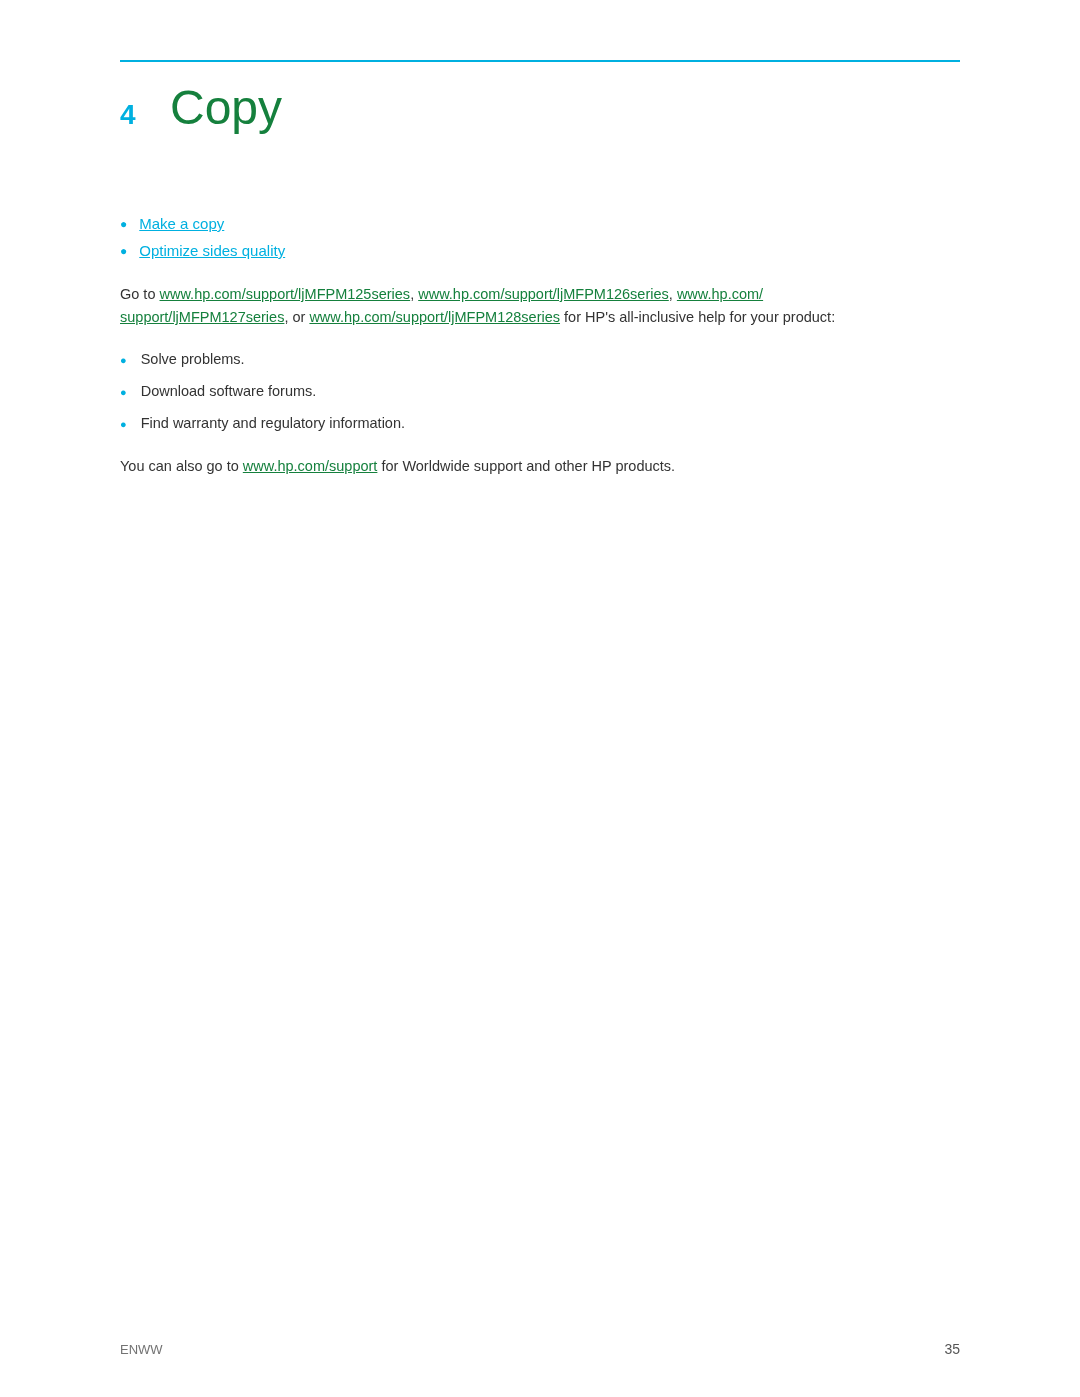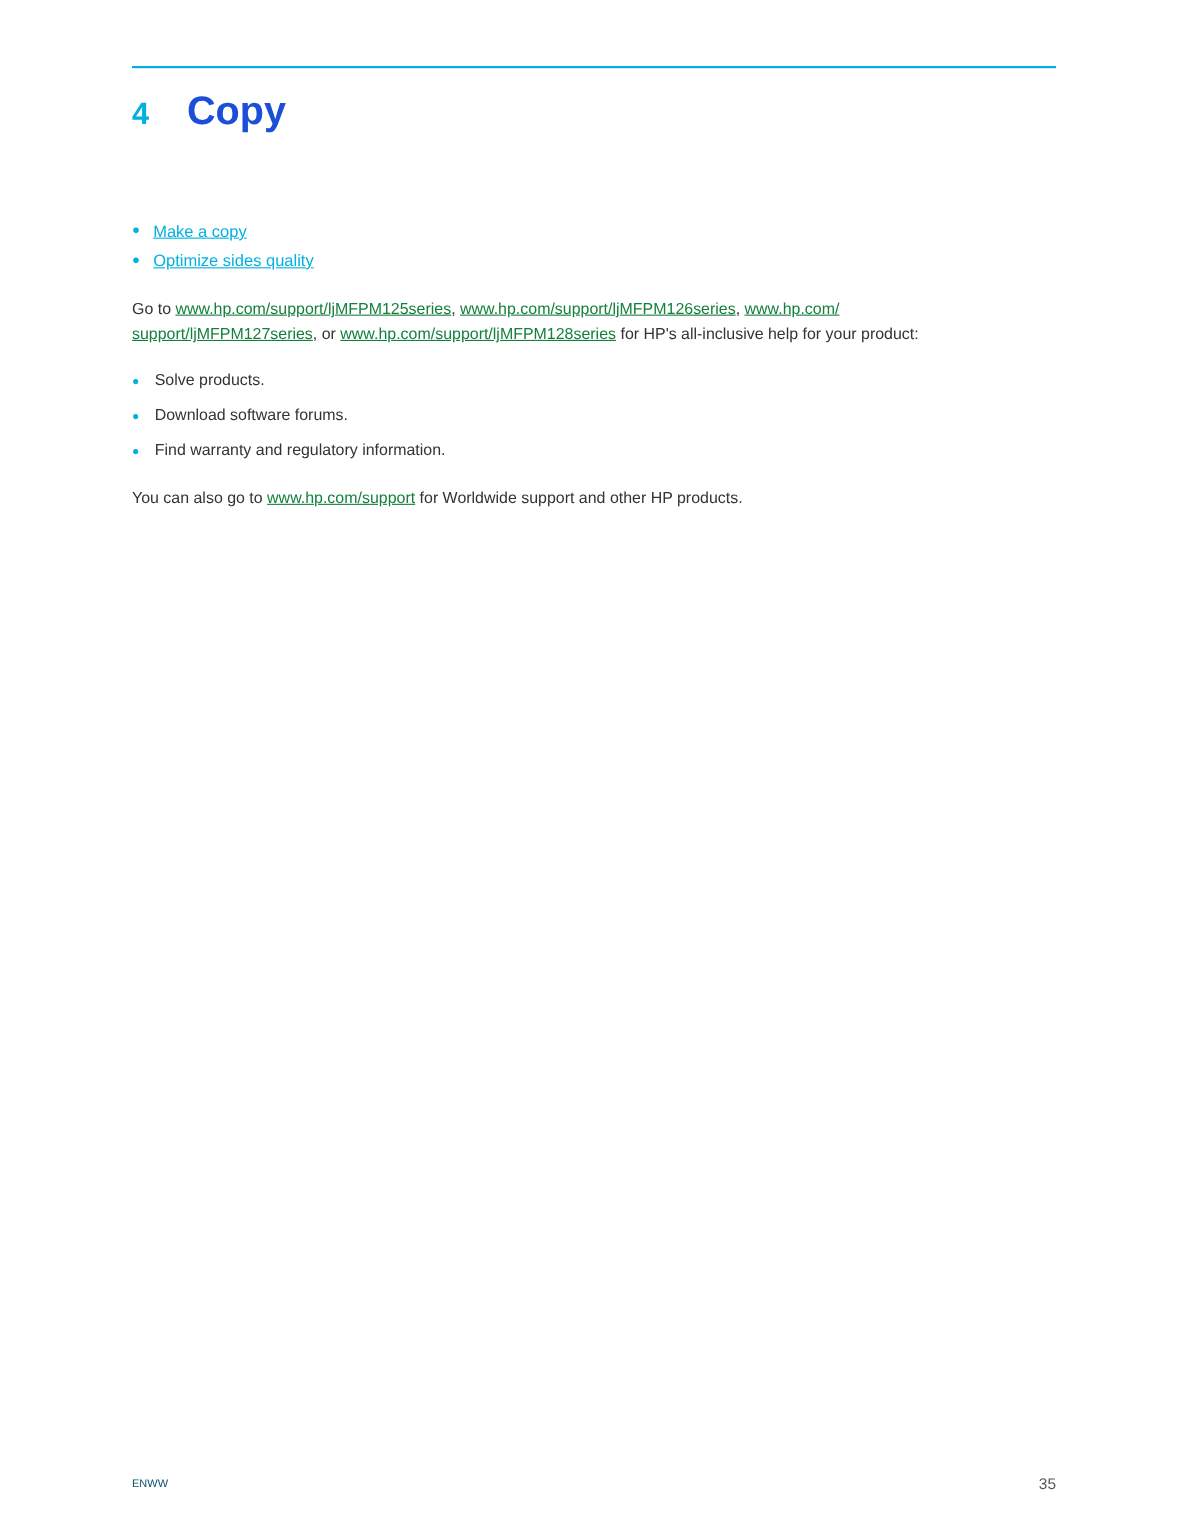--- a/index.html
+++ b/index.html
@@ -39,36 +39,37 @@
     }
 
     .chapter-number {
       font-size: 28px;
       font-weight: bold;
       color: #00b0e0;
       min-width: 30px;
     }
 
     .chapter-title {
-      font-size: 36px;
-      font-weight: bold;
-      color: #1d4ed8;
+      font-size: 48px;
+      font-weight: normal;
+      color: #15803d;
     }
 
     .content-area {
       margin-top: 80px;
     }
 
     .toc-list {
       list-style: none;
       margin-bottom: 24px;
     }
 
     .toc-list li {
       display: flex;
+      align-items: center;
       gap: 12px;
       margin-bottom: 10px;
       font-size: 15px;
     }
 
     .toc-list li::before {
       content: '●';
       color: #00b0e0;
       font-size: 12px;
       flex-shrink: 0;
@@ -121,22 +122,22 @@
       position: absolute;
       bottom: 40px;
       left: 120px;
       right: 120px;
       display: flex;
       justify-content: space-between;
       align-items: center;
     }
 
     .footer-left {
-      font-size: 10px;
-      color: #0c4a6e;
+      font-size: 13px;
+      color: #737373;
       text-align: right;
     }
 
     .footer-right {
       font-size: 14px;
       color: #555555;
     }
   </style>
 </head>
 <body>
@@ -160,21 +161,21 @@
         <a href="#">Optimize sides quality</a>
       </li>
     </ul>
 
     <p class="intro-paragraph">
       Go to <a href="#">www.hp.com/support/ljMFPM125series</a>, <a href="#">www.hp.com/support/ljMFPM126series</a>, <a href="#">www.hp.com/<br>support/ljMFPM127series</a>, or <a href="#">www.hp.com/support/ljMFPM128series</a> for HP's all-inclusive help for your product:
     </p>
 
     <ul class="bullet-list">
       <li>
-        <span>Solve products.</span>
+        <span>Solve problems.</span>
       </li>
       <li>
         <span>Download software forums.</span>
       </li>
       <li>
         <span>Find warranty and regulatory information.</span>
       </li>
     </ul>
 
     <p class="intro-paragraph">

